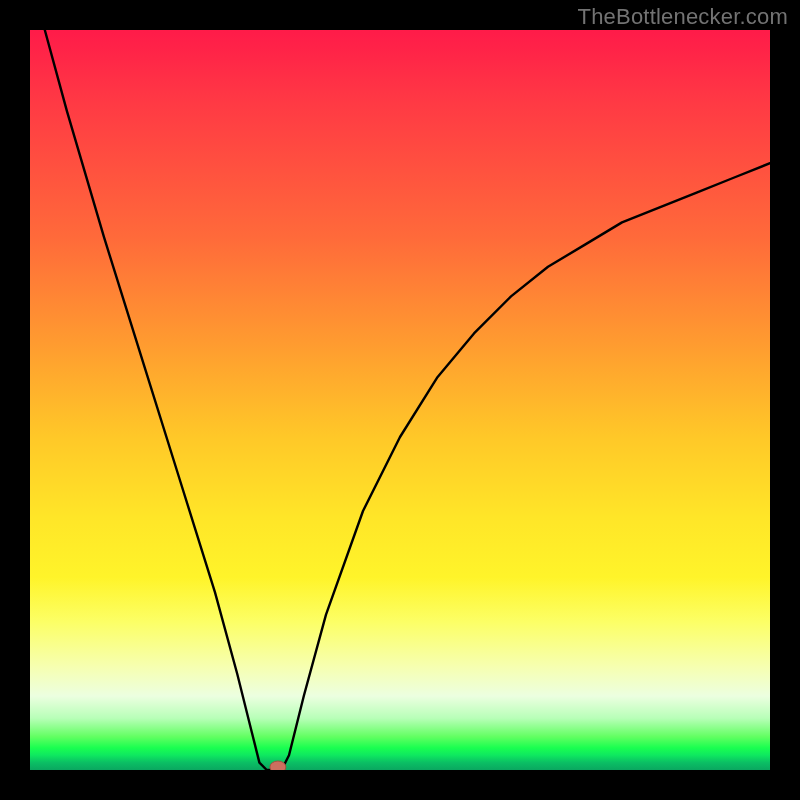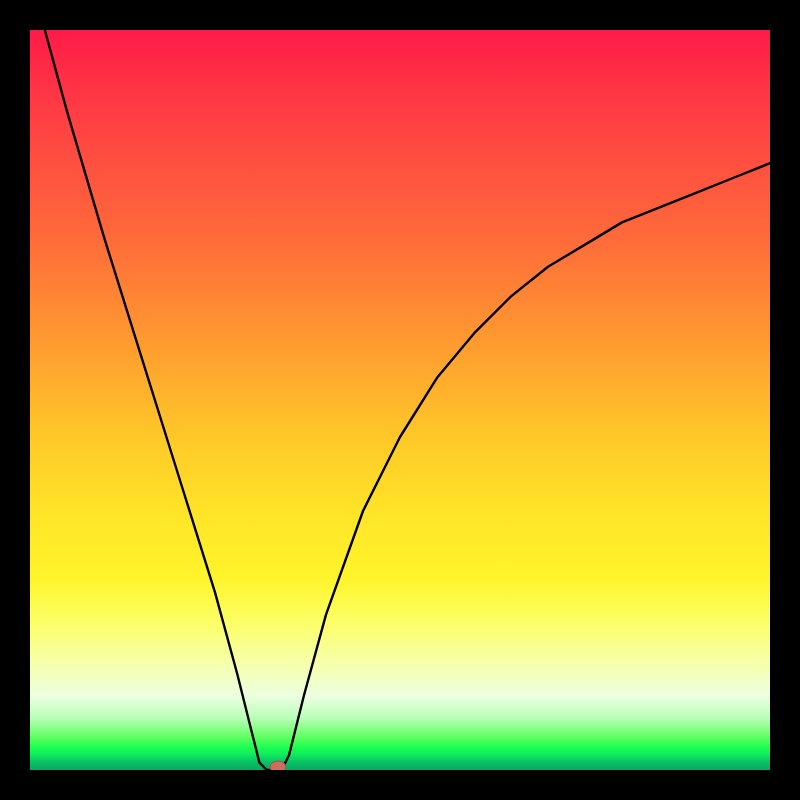--- a/index.html
+++ b/index.html
@@ -70,20 +70,21 @@
     width: 740px;
     height: 740px;
     display: block;
   }
 </style>
 </head>
 <body>
 
 <div class="frame">
 
+  <div class="watermark">TheBottlenecker.com</div>
 
   <div class="plot-area">
     <div class="gradient-bg">
       <div class="layer-main"></div>
     </div>
 
     <svg class="curve" viewBox="0 0 740 740" preserveAspectRatio="none">
       <path fill="none" stroke="#000" stroke-width="2.4" stroke-linejoin="round" stroke-linecap="round" d="M14.8 0.0 L37.0 81.4 L74.0 207.2 L111.0 325.6 L148.0 444.0 L185.0 562.4 L207.2 643.8 L222.0 703.0 L229.4 732.6 L236.8 740.0 L244.2 740.0 L251.6 740.0 L259.0 725.2 L273.8 666.0 L296.0 584.6 L333.0 481.0 L370.0 407.0 L407.0 347.8 L444.0 303.4 L481.0 266.4 L518.0 236.8 L555.0 214.6 L592.0 192.4 L629.0 177.6 L666.0 162.8 L703.0 148.0 L740.0 133.2"></path>
       <ellipse cy="737" rx="8" ry="6" fill="#cc6f5f" stroke="#a3513f" stroke-width="1" cx="247.9"></ellipse>
     </svg>

